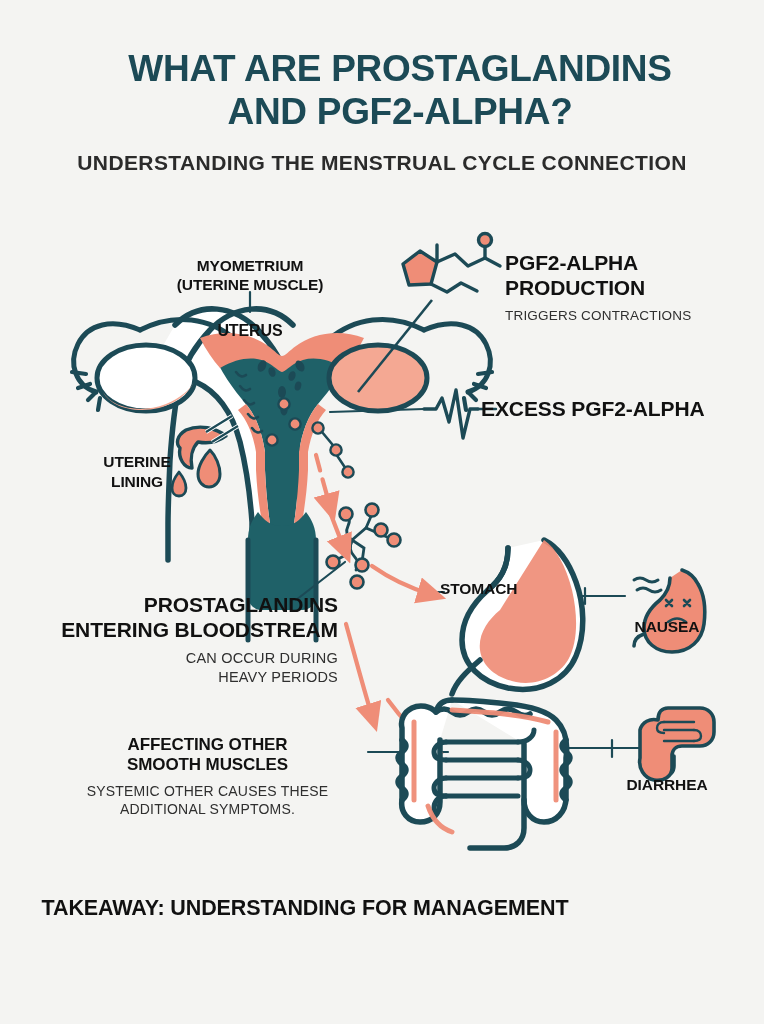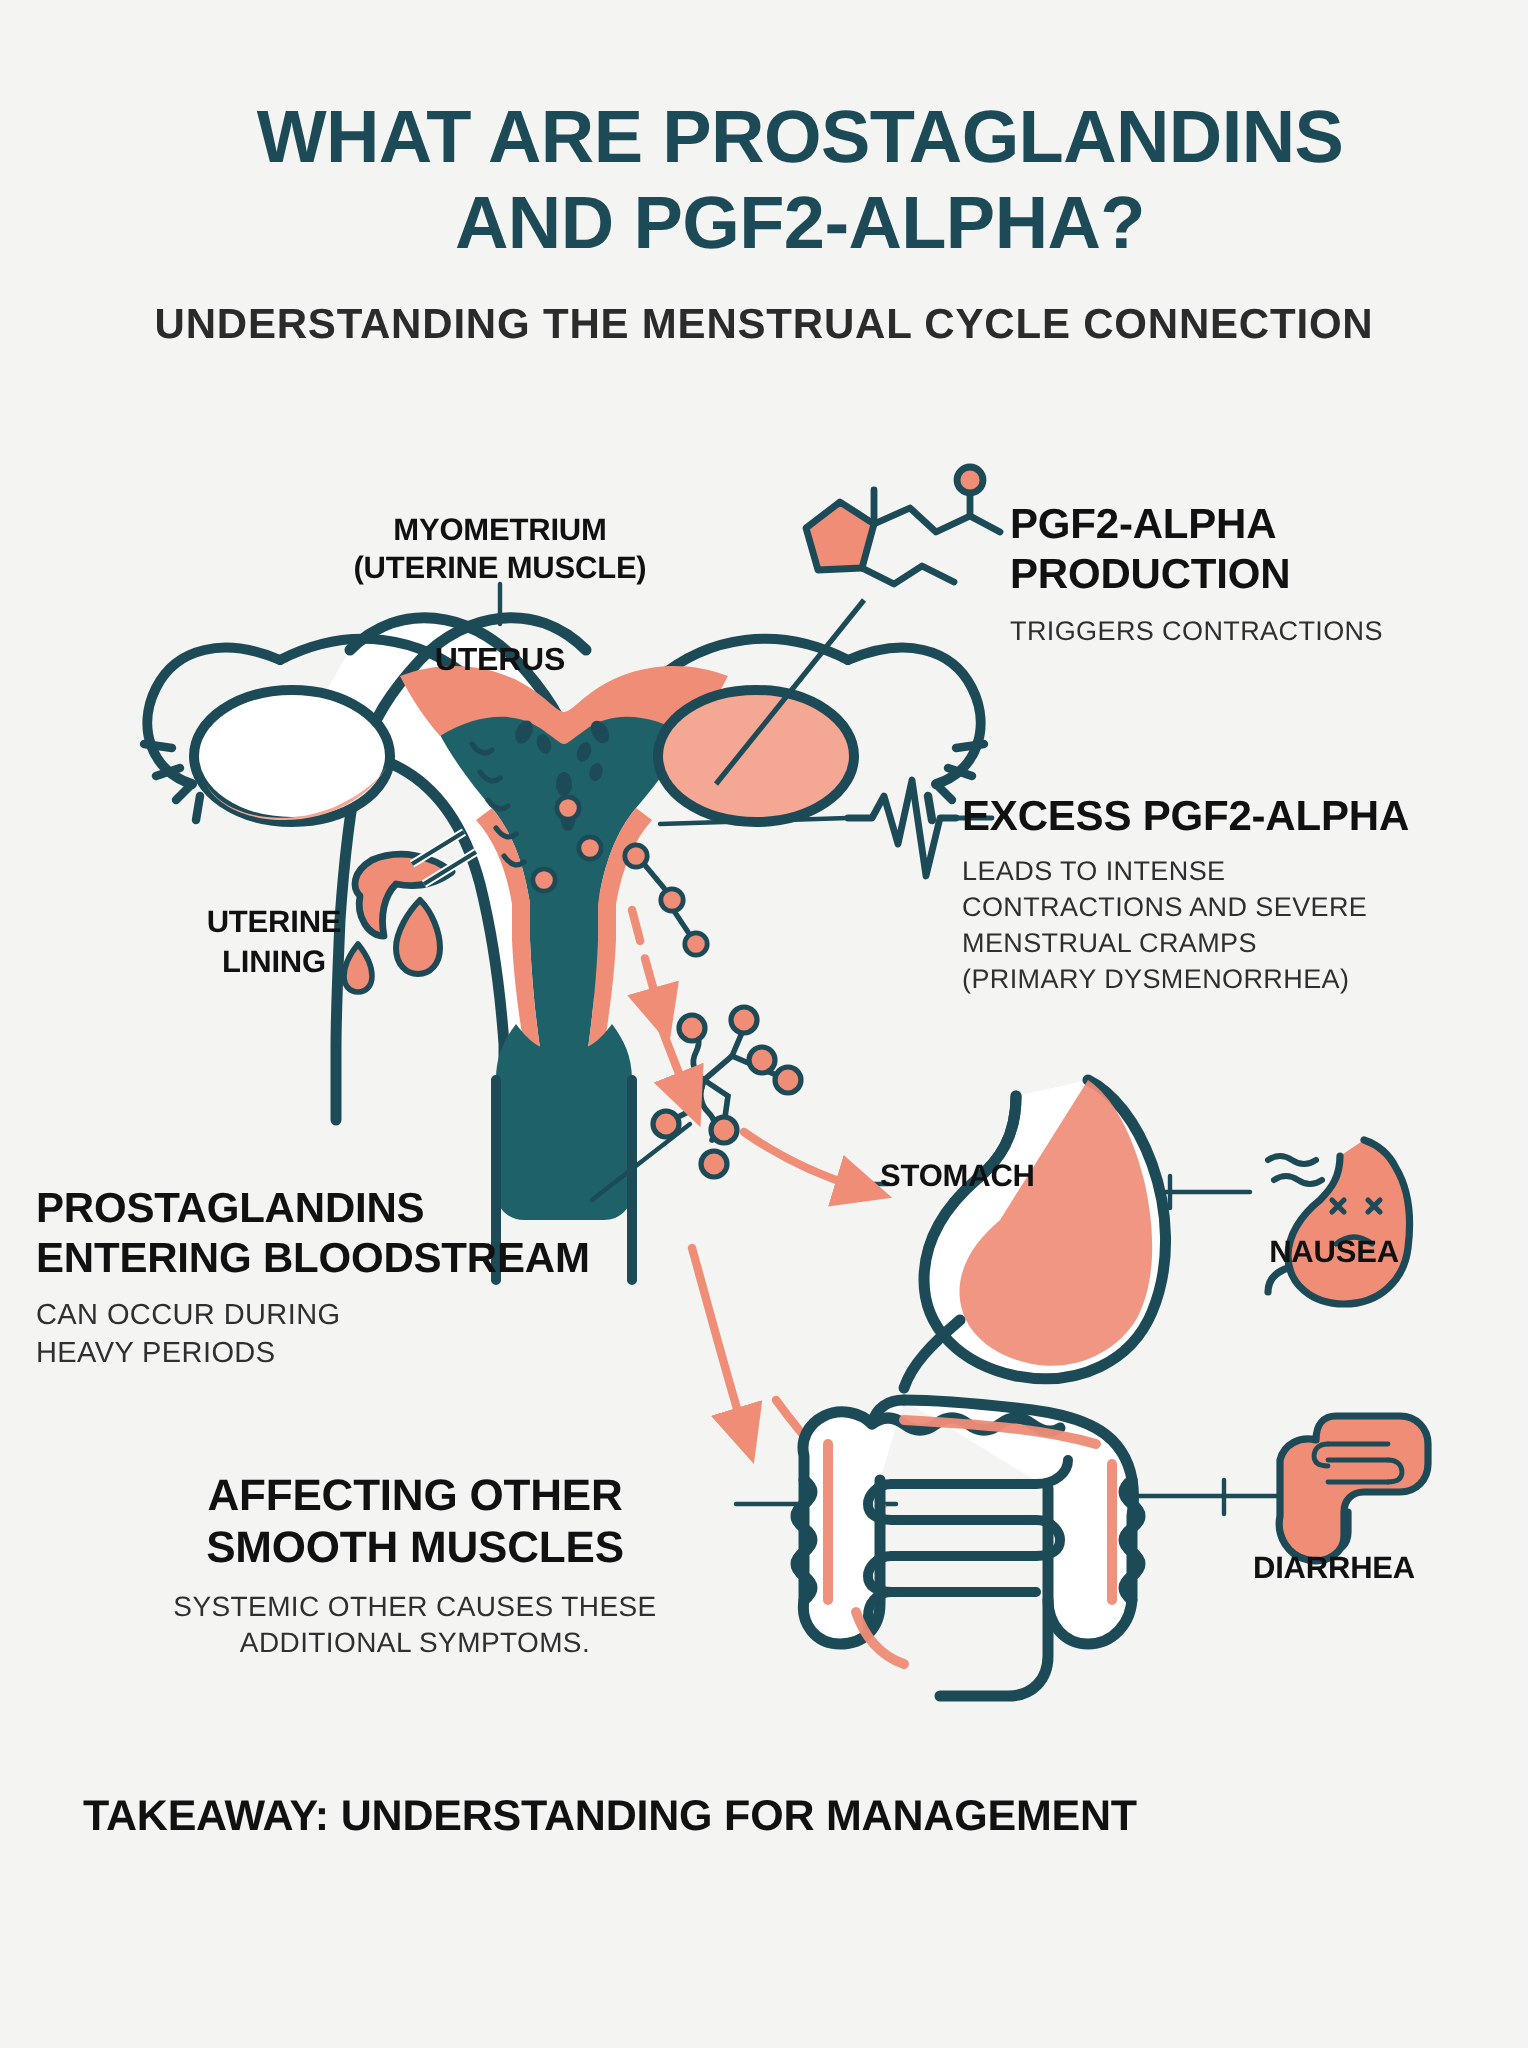--- a/index.html
+++ b/index.html
@@ -45,26 +45,26 @@
   #b-lining .h{font-size:15.5px;line-height:1.28;}
 
   #b-pgf{left:505px;top:250px;width:230px;}
   #b-pgf .h{font-size:21px;line-height:1.2;}
   #b-pgf .p{font-size:13.5px;line-height:1.34;margin-top:7px;}
 
   #b-excess{left:481px;top:396px;width:250px;}
   #b-excess .h{font-size:21px;line-height:1.2;}
   #b-excess .p{font-size:13.5px;line-height:1.34;margin-top:6px;}
 
-  #b-bloodstream{left:18px;top:592px;width:320px;text-align:left;}
+  #b-bloodstream{left:18px;top:592px;width:320px;text-align:right;}
   #b-bloodstream .h{font-size:21px;line-height:1.2;}
   #b-bloodstream .p{font-size:14.5px;line-height:1.3;margin-top:7px;}
 
   #b-smooth{left:50px;top:735px;width:315px;text-align:center;}
-  #b-smooth .h{font-size:22px;line-height:1.2;}
+  #b-smooth .h{font-size:17px;line-height:1.2;}
   #b-smooth .p{font-size:14px;line-height:1.3;margin-top:6px;}
 
   #b-stomach{left:440px;top:580px;width:110px;}
   #b-stomach .h{font-size:15.5px;}
 
   #b-nausea{left:617px;top:618px;width:100px;text-align:center;}
   #b-nausea .h{font-size:15.5px;}
 
   #b-diarrhea{left:612px;top:776px;width:110px;text-align:center;}
   #b-diarrhea .h{font-size:15.5px;}
@@ -385,26 +385,20 @@
   <div class="blk" id="b-pgf">
     <div class="h">PGF2-ALPHA</div>
     <div class="h">PRODUCTION</div>
     <div class="p">
       <div>TRIGGERS CONTRACTIONS</div>
     </div>
   </div>
 
   <div class="blk" id="b-excess">
     <div class="h">EXCESS PGF2-ALPHA</div>
-    <div class="p">
-      <div>LEADS TO INTENSE</div>
-      <div>CONTRACTIONS AND SEVERE</div>
-      <div>MENSTRUAL CRAMPS</div>
-      <div>(PRIMARY DYSMENORRHEA)</div>
-    </div>
   </div>
 
   <div class="blk" id="b-bloodstream">
     <div class="h">PROSTAGLANDINS</div>
     <div class="h">ENTERING BLOODSTREAM</div>
     <div class="p">
       <div>CAN OCCUR DURING</div>
       <div>HEAVY PERIODS</div>
     </div>
   </div>

